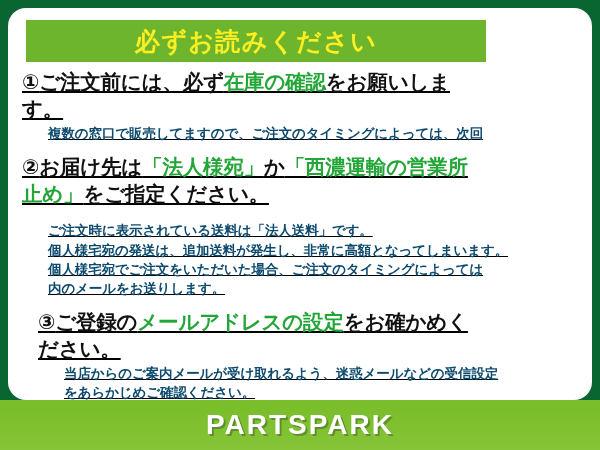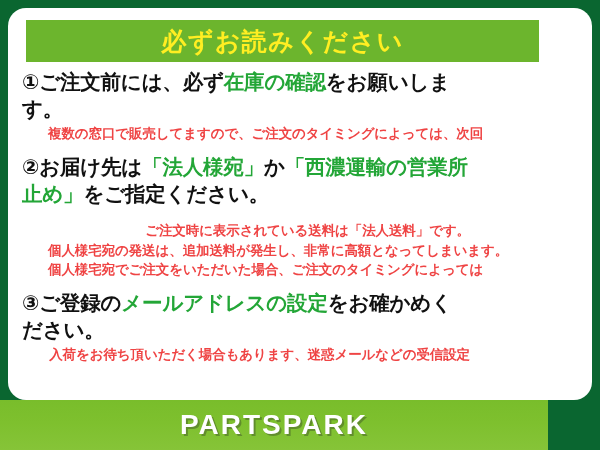--- a/index.html
+++ b/index.html
@@ -28,21 +28,21 @@
     background: #ffffff;
     border-radius: 18px;
     box-sizing: border-box;
     overflow: hidden;
   }
   
   .banner {
     position: absolute;
     left: 18px;
     top: 12px;
-    width: 513px;
+    width: 460px;
     height: 42px;
     background: #6cb52d;
     box-sizing: border-box;
     display: flex;
     align-items: center;
     justify-content: center;
   }
   .banner-title {
     color: #ffee22;
     font-size: 25px;
@@ -51,61 +51,61 @@
     line-height: 1;
     white-space: nowrap;
   }
   .content {
     position: absolute;
     left: 0;
     top: 58px;
     width: 472px;
     box-sizing: border-box;
     padding: 0 10px 0 14px;
+    text-decoration: underline;
   }
   .item {
     margin: 0 0 6px 0;
   }
   .item-heading {
     color: #111111;
     font-size: 20.5px;
     font-weight: bold;
     line-height: 1.32;
     letter-spacing: -0.2px;
     margin: 0 0 2px 0;
     white-space: normal;
   }
   .item-heading .num {
     font-weight: bold;
   }
   .hl {
     color: #23a637;
   }
   .item-body {
-    color: #ef4444;
+    color: #0c4a6e;
     font-size: 13.5px;
     font-weight: bold;
     line-height: 1.42;
     margin: 0 0 0 26px;
     letter-spacing: -0.1px;
-    text-align: right;
   }
   .item-body div {
     white-space: nowrap;
   }
   .item2 .item-heading { margin-bottom: 14px; }
   .item1 { margin-top: 2px; }
   .item2 { margin-top: 10px; }
-  .item3 { margin-top: 10px; }
+  .item3 { margin-top: 10px; margin-left: 16px; }
   
   .footer {
     position: absolute;
     left: 0;
     bottom: 0;
-    width: 548px;
+    width: 600px;
     height: 50px;
     background: linear-gradient(180deg, #79bd2b 0%, #7ec02e 45%, #86c438 100%);
     display: flex;
     align-items: center;
     justify-content: center;
   }
   .brand {
     color: #ffffff;
     font-size: 28px;
     font-weight: bold;
@@ -136,29 +136,31 @@
       </div>
 
       <div class="item item2">
         <p class="item-heading">
           <span class="num">②</span><span>お届け先は</span><span class="hl">「法人様宛」</span><span>か</span><span class="hl">「西濃運輸の営業所止め」</span><span>をご指定ください。</span>
         </p>
         <div class="item-body">
           <div>ご注文時に表示されている送料は「法人送料」です。</div>
           <div>個人様宅宛の発送は、追加送料が発生し、非常に高額となってしまいます。</div>
           <div>個人様宅宛でご注文をいただいた場合、ご注文のタイミングによっては</div>
+          <div>内のメールをお送りします。</div>
         </div>
       </div>
 
       <div class="item item3">
         <p class="item-heading">
           <span class="num">③</span><span>ご登録の</span><span class="hl">メールアドレスの設定</span><span>をお確かめください。</span>
         </p>
         <div class="item-body">
-          <div>入荷をお待ち頂いただく場合もあります、迷惑メールなどの受信設定</div>
+          <div>当店からのご案内メールが受け取れるよう、迷惑メールなどの受信設定</div>
+          <div>をあらかじめご確認ください。</div>
         </div>
       </div>
     </div>
 
   </div>
 
   <div class="footer">
     <div class="brand">PARTSPARK</div>
   </div>
 

